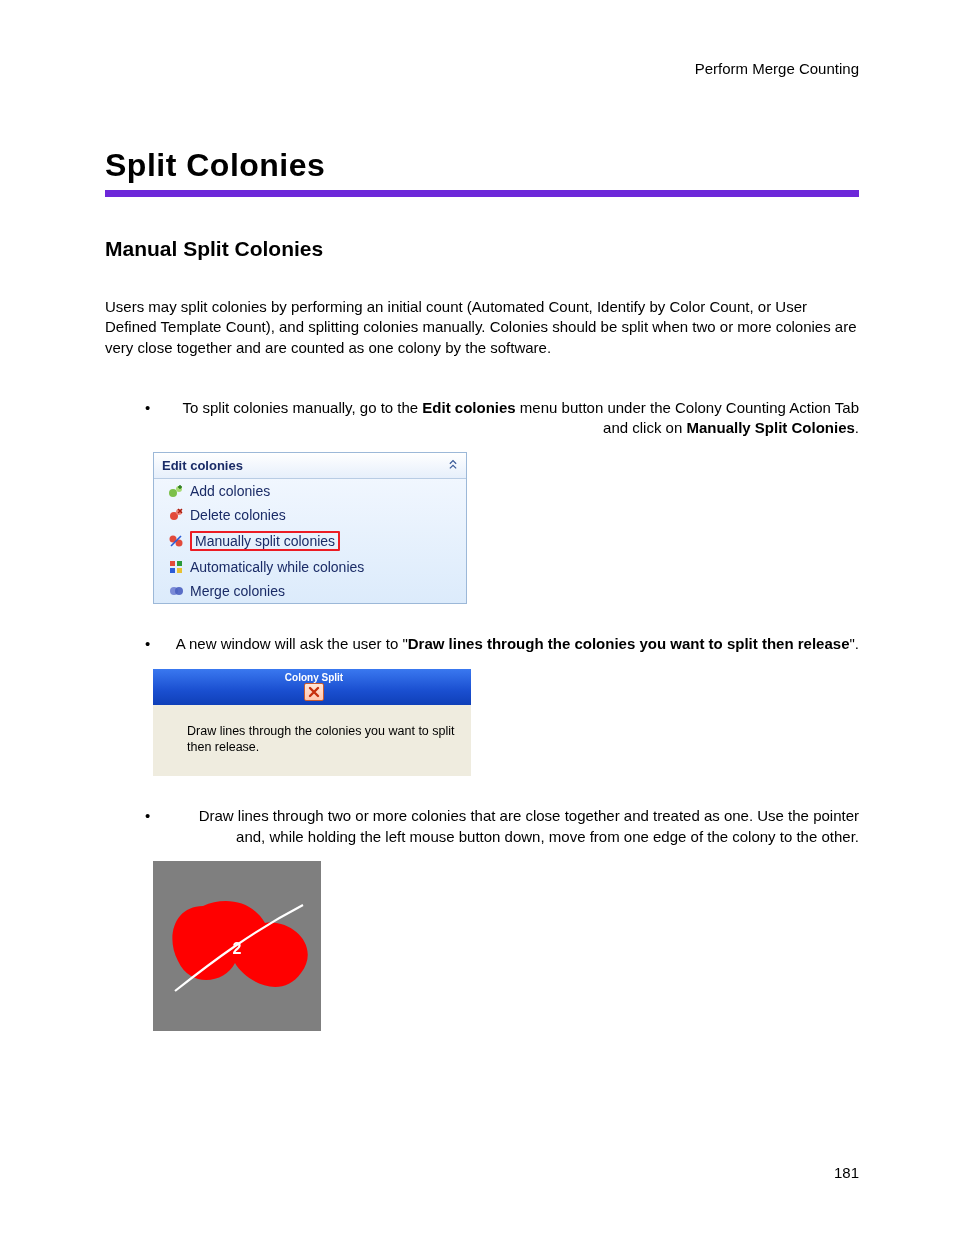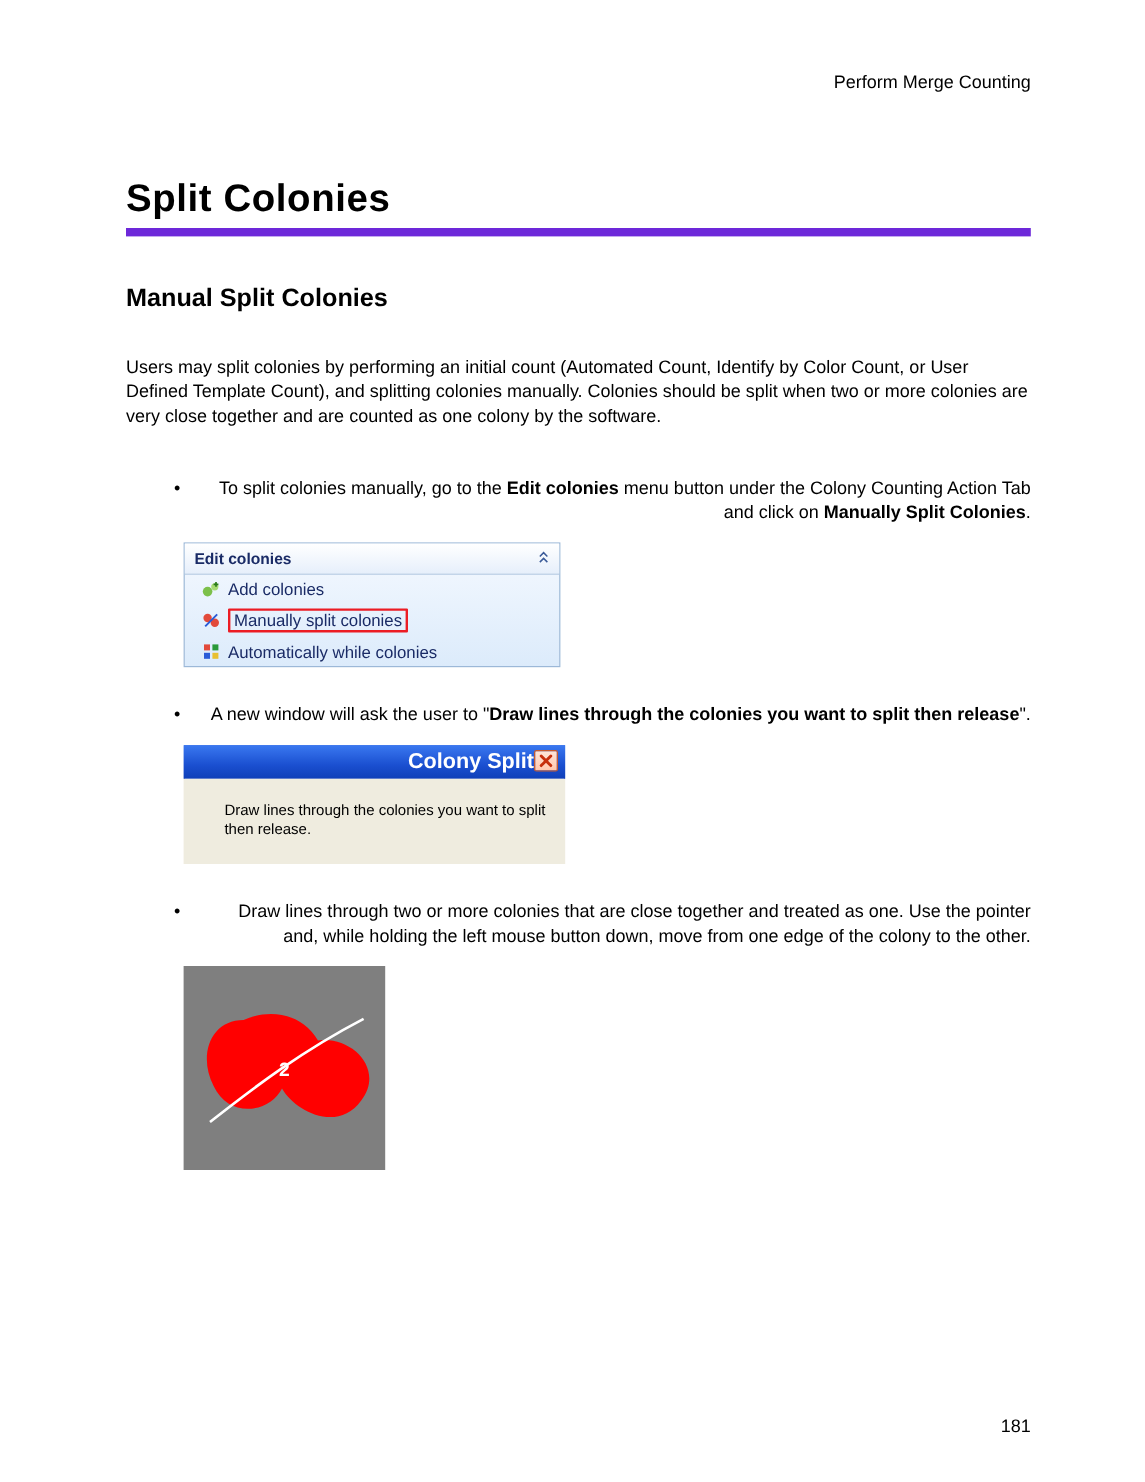--- a/index.html
+++ b/index.html
@@ -94,23 +94,23 @@
   .dialog-wrap { margin: 6px 0 30px 48px; }
   .dialog {
     width: 318px;
     font-family: Tahoma, Arial, sans-serif;
     box-shadow: 0 0 0 1px #2a5bd7 inset;
   }
   .dialog-title {
     background: linear-gradient(#3a78f0, #1a4fd0 60%, #0f3fb8);
     color: #fff;
     font-weight: bold;
-    font-size: 18px;
+    font-size: 10px;
     padding: 3px 6px 4px 10px;
-    display: flex; justify-content: flex-end; align-items:center;
+    display: flex; justify-content: center; align-items:center;flex-direction:column;
   }
   .close-btn {
     width: 20px; height: 18px;
     background: linear-gradient(#ffe5d8,#ffc7ae);
     border: 1px solid #c85a2e;
     border-radius: 2px;
     display:flex; align-items:center; justify-content:center;
   }
   .close-btn svg { width:12px; height:12px; }
   .dialog-body {
@@ -129,21 +129,21 @@
     position: relative;
   }
   .blob svg { position:absolute; top:0; left:0; width:100%; height:100%; }
   .blob-num {
     position:absolute; left:50%; top:52%; transform:translate(-50%,-50%);
     color:#fff; font-family: Arial; font-size:16px; font-weight:bold;
   }
 
   .page-num {
     position: absolute;
-    right: 95px; bottom: 38px;
+    right: 95px; bottom: 54px;
     font-size: 15px;
   }
 </style>
 </head>
 <body>
 
 <div class="header-right">Perform Merge Counting</div>
 
 <h1 class="page-title">Split Colonies</h1>
 
@@ -170,40 +170,59 @@
     <div class="panel-item">
       <span class="ico">
         <svg viewBox="0 0 16 16">
             <circle cx="5" cy="10" r="4" fill="#7cc04a"></circle>
             <circle cx="11" cy="6" r="3" fill="#a6da73"></circle>
             <path d="M12 2v4M10 4h4" stroke="#2a7a1a" stroke-width="1.4"></path>
           </svg>
       </span>
       <span class="label-wrap">Add colonies</span>
     </div>
+    <div class="panel-item">
+      <span class="ico">
+        <svg viewBox="0 0 16 16">
+            <circle cx="6" cy="9" r="4" fill="#e24a3b"></circle>
+            <circle cx="11" cy="5" r="3" fill="#f08074"></circle>
+            <path d="M10 2l4 4M14 2l-4 4" stroke="#a61e10" stroke-width="1.4"></path>
+          </svg>
+      </span>
+      <span class="label-wrap">Delete colonies</span>
+    </div>
     <div class="panel-item highlight">
       <span class="ico">
         <svg viewBox="0 0 16 16">
             <circle cx="5" cy="6" r="3.5" fill="#e24a3b"></circle>
             <circle cx="11" cy="10" r="3.5" fill="#e24a3b"></circle>
             <path d="M3 13 L13 3" stroke="#2a5bd7" stroke-width="1.6"></path>
           </svg>
       </span>
       <span class="label-wrap">Manually split colonies</span>
     </div>
     <div class="panel-item">
       <span class="ico">
         <svg viewBox="0 0 16 16">
             <rect x="2" y="2" width="5" height="5" fill="#e24a3b"></rect>
             <rect x="9" y="2" width="5" height="5" fill="#2a9a3a"></rect>
             <rect x="2" y="9" width="5" height="5" fill="#2a5bd7"></rect>
             <rect x="9" y="9" width="5" height="5" fill="#e8c030"></rect>
           </svg>
       </span>
       <span class="label-wrap">Automatically while colonies</span>
+    </div>
+    <div class="panel-item">
+      <span class="ico">
+        <svg viewBox="0 0 16 16">
+            <circle cx="6" cy="8" r="4" fill="#7a8ad6"></circle>
+            <circle cx="11" cy="8" r="4" fill="#4a5fc0" fill-opacity="0.9"></circle>
+          </svg>
+      </span>
+      <span class="label-wrap">Merge colonies</span>
     </div>
   </div>
 </div>
 
 <ul class="bullets">
   <li>
     <span>A new window will ask the user to "</span><span class="bold">Draw lines through the colonies you want to split then release</span><span>".</span>
   </li>
 </ul>
 

